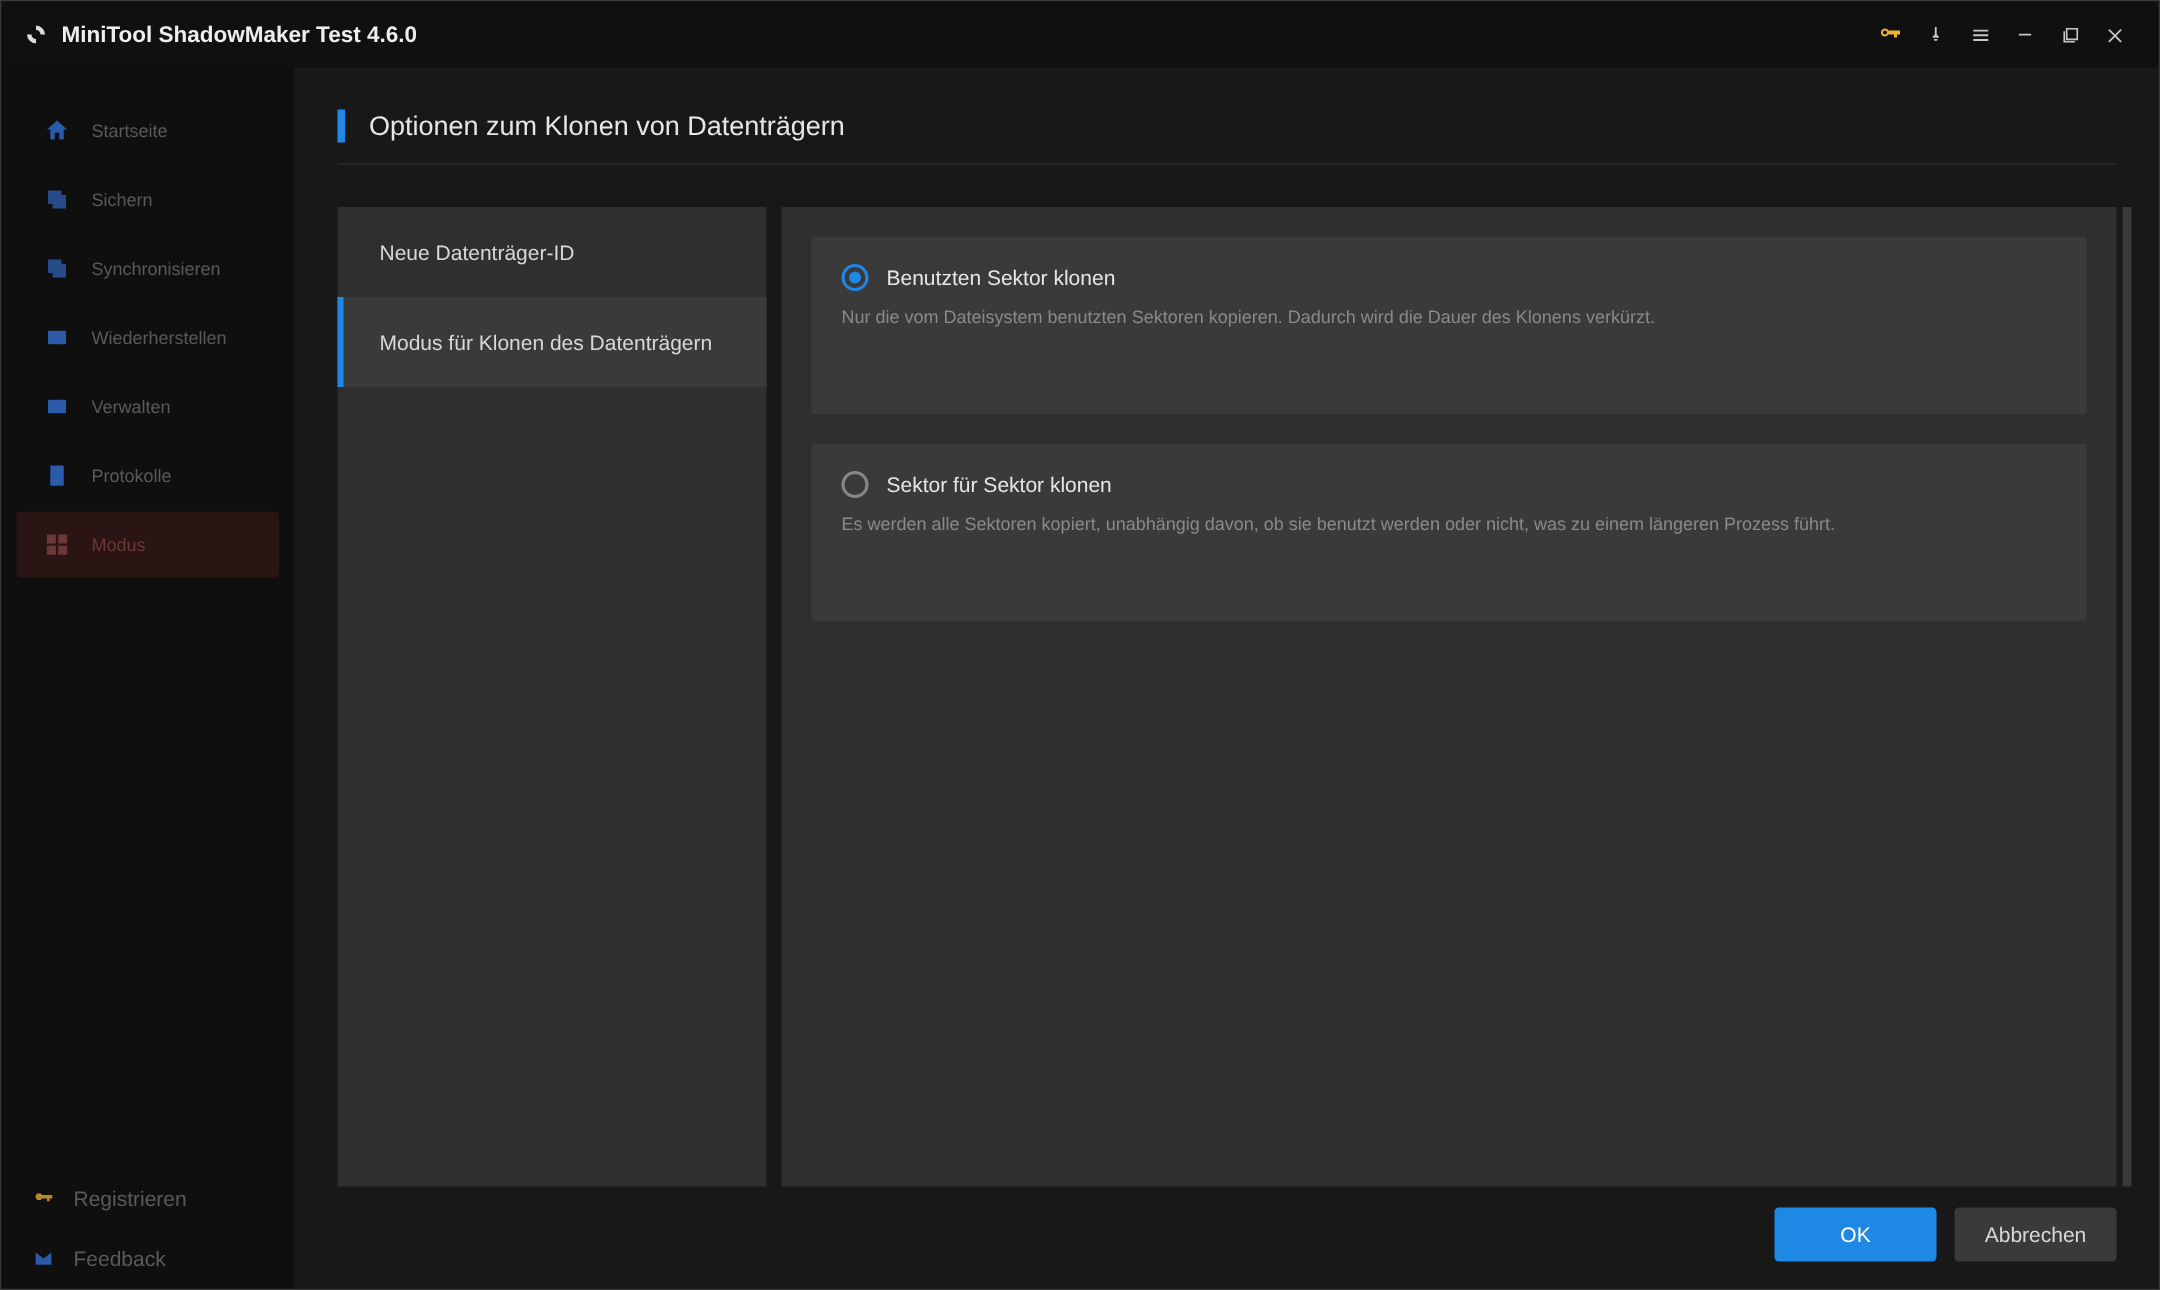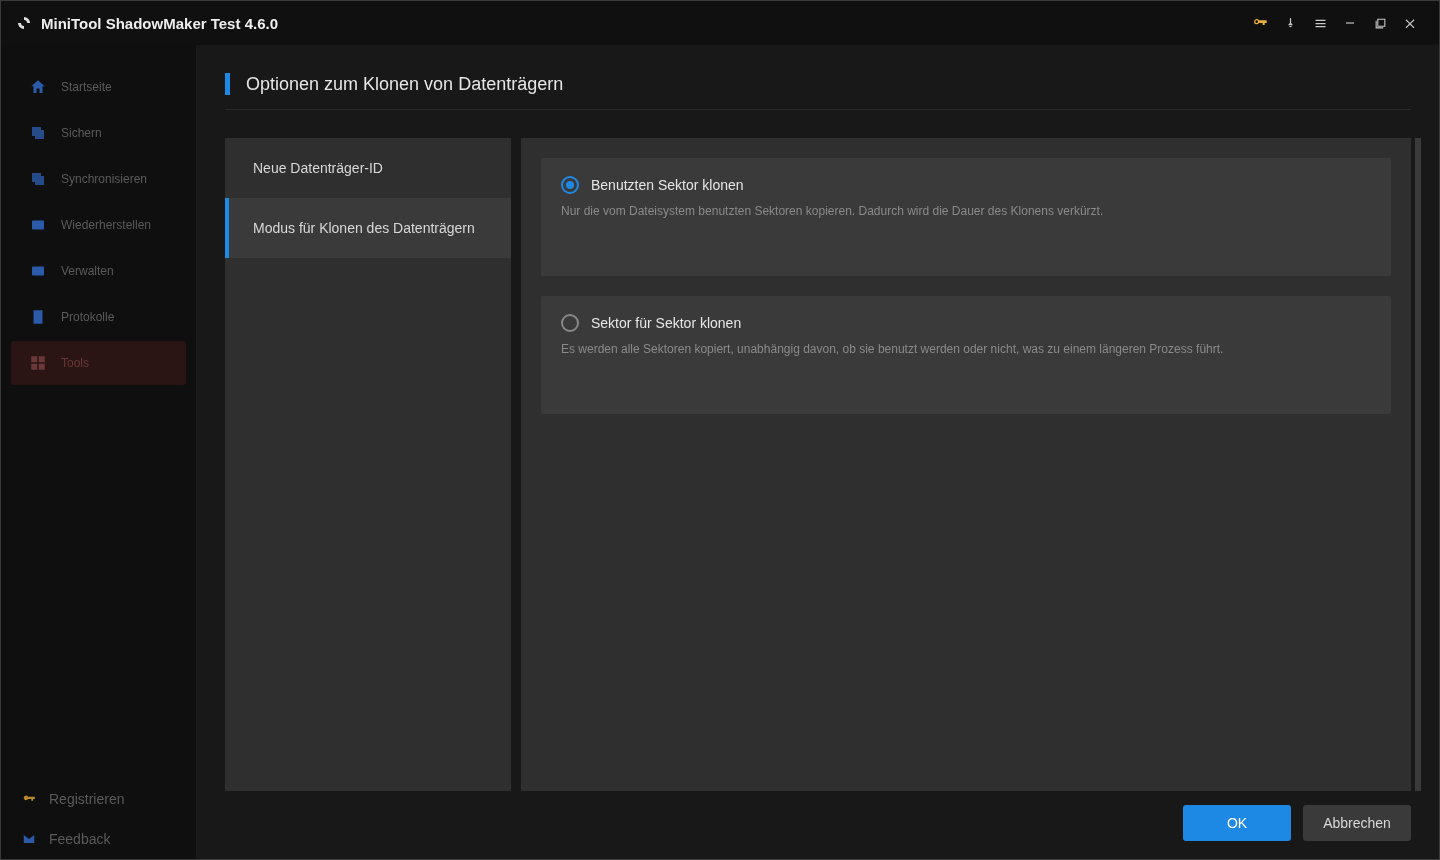--- a/index.html
+++ b/index.html
@@ -263,21 +263,21 @@
           </svg>
         </span>
       <span>Protokolle</span>
     </div>
     <div class="nav-item active">
       <span class="icon">
           <svg width="18" height="18" viewBox="0 0 24 24">
             <path fill="currentColor" d="M3 3h8v8H3zM13 3h8v8h-8zM3 13h8v8H3zM13 13h8v8h-8z"></path>
           </svg>
         </span>
-      <span>Tools</span>
+      <span>Modus</span>
     </div>
     <div class="flex-spacer"></div>
     <div class="bottom-item">
       <span class="icon">
           <svg width="14" height="14" viewBox="0 0 24 24">
             <path fill="currentColor" d="M7 14a4 4 0 1 1 3.46-6H22v4h-3v3h-3v-3h-5.54A4 4 0 0 1 7 14z"></path>
           </svg>
         </span>
       <span>Registrieren</span>
     </div>

